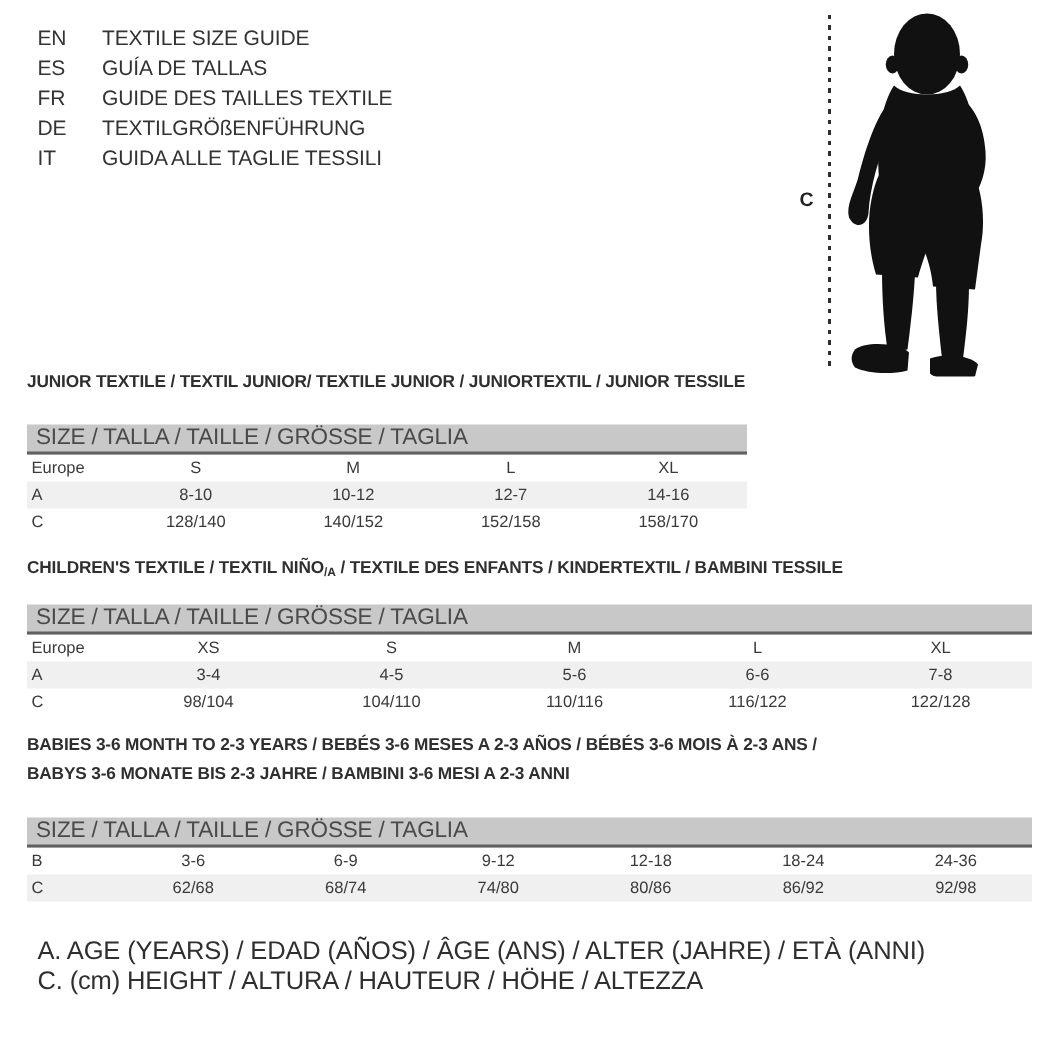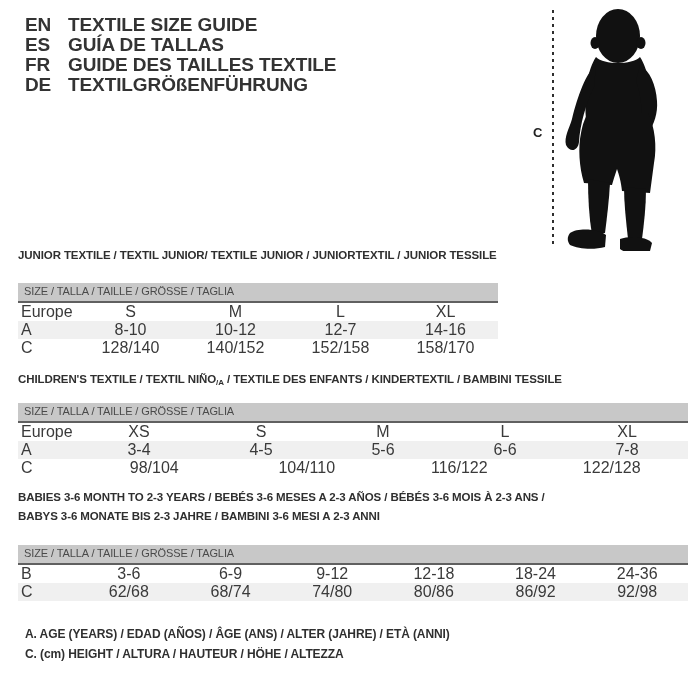--- a/index.html
+++ b/index.html
@@ -6,65 +6,69 @@
   body{
     position:relative;
     width:700px;height:700px;
     background:#ffffff;
     font-family:"Liberation Sans", sans-serif;
     color:var(--text,#333);
     overflow:hidden;
     -webkit-font-smoothing:antialiased;
   }
   
-  .lang-list{position:absolute;top:15px;left:25px;font-weight:700;font-size:19px;line-height:20px;letter-spacing:-0.1px}
+  .lang-list{position:absolute;top:15px;left:25px;font-weight:400;font-size:14px;line-height:20px;letter-spacing:-0.1px}
   .lang-row{display:flex}
   .lang-code{width:43px}
   
   .figure{position:absolute;left:530px;top:5px;width:162px;height:245px}
   .dash{position:absolute;left:22px;top:5px;width:2px;height:237px;
         background:repeating-linear-gradient(to bottom,#2e2e2e 0 3px,transparent 3px 7px)}
   .c-label{position:absolute;left:3px;top:120px;font-weight:700;font-size:13px;color:#222}
   .baby-svg{position:absolute;left:30px;top:2px}
   .baby-svg *{fill:var(--sil,#111)}
   
   .sec-title{position:absolute;left:18px;font-weight:700;font-size:11.5px;line-height:19px;letter-spacing:-0.1px;color:#2f2f2f;white-space:nowrap}
   .sub{font-size:8px;vertical-align:-2px;font-weight:700}
   .tbl{position:absolute;left:18px}
   .w1{width:480px}
   .w2{width:670px}
   .size-bar{height:18px;line-height:18px;background:var(--bar,#c8c8c8);color:var(--bartext,#4a4a4a);
-            font-size:11px;padding-left:6px;border-bottom:2px solid var(--div,#606060);
+            font-size:15px;padding-left:6px;border-bottom:2px solid var(--div,#606060);
             letter-spacing:-0.1px;box-sizing:border-box;height:20px;line-height:17px}
-  .trow{display:flex;height:18px;line-height:18px;font-size:16px;color:#3a3a3a}
+  .trow{display:flex;height:18px;line-height:18px;font-size:11px;color:#3a3a3a}
   .trow.shaded{background:var(--shade,#f0f0f0)}
   .tlabel{width:60px;padding-left:3px;box-sizing:border-box}
   .tcell{flex:1;text-align:center}
   
-  .footnotes{position:absolute;top:624px;left:25px;font-weight:700;font-size:12px;line-height:20px;letter-spacing:-0.1px;color:#2f2f2f}
+  .footnotes{position:absolute;top:624px;left:25px;font-weight:400;font-size:17px;line-height:20px;letter-spacing:-0.1px;color:#2f2f2f}
 </style>
 </head>
 <body style="--bar: #c8c8c8; --shade: #f0f0f0; --text: #333333; --bartext: #4a4a4a; --div: #606060; --sil: #111111;">
 
 <div class="lang-list">
   <div class="lang-row">
     <span class="lang-code">EN</span>
     <span>TEXTILE SIZE GUIDE</span>
   </div>
   <div class="lang-row">
     <span class="lang-code">ES</span>
     <span>GUÍA DE TALLAS</span>
   </div>
   <div class="lang-row">
     <span class="lang-code">FR</span>
     <span>GUIDE DES TAILLES TEXTILE</span>
   </div>
   <div class="lang-row">
     <span class="lang-code">DE</span>
     <span>TEXTILGRÖßENFÜHRUNG</span>
+  </div>
+  <div class="lang-row">
+    <span class="lang-code">IT</span>
+    <span>GUIDA ALLE TAGLIE TESSILI</span>
   </div>
 </div>
 
 <div class="figure">
   <div class="dash"></div>
   <div class="c-label">C</div>
   <svg class="baby-svg" width="118" height="244" viewBox="0 0 118 244" xmlns="http://www.w3.org/2000/svg">
     <ellipse cx="58" cy="29" rx="22" ry="27"></ellipse>
     <ellipse cx="35" cy="36" rx="4.5" ry="6"></ellipse>
     <ellipse cx="81" cy="36" rx="4.5" ry="6"></ellipse>
@@ -128,20 +132,21 @@
         <div class="tcell">3-4</div>
         <div class="tcell">4-5</div>
         <div class="tcell">5-6</div>
         <div class="tcell">6-6</div>
         <div class="tcell">7-8</div>
       </div>
       <div class="trow">
         <div class="tlabel">C</div>
         <div class="tcell">98/104</div>
         <div class="tcell">104/110</div>
+        <div class="tcell">110/116</div>
         <div class="tcell">116/122</div>
         <div class="tcell">122/128</div>
       </div>
     </div>
 </div>
 
 <div class="sec-title" style="top:488px">
     <div><span>BABIES 3-6 MONTH TO 2-3 YEARS / BEBÉS 3-6 MESES A 2-3 AÑOS / BÉBÉS 3-6 MOIS À 2-3 ANS /</span></div>
     <div><span>BABYS 3-6 MONATE BIS 2-3 JAHRE / BAMBINI 3-6 MESI A 2-3 ANNI</span></div>
   </div>

